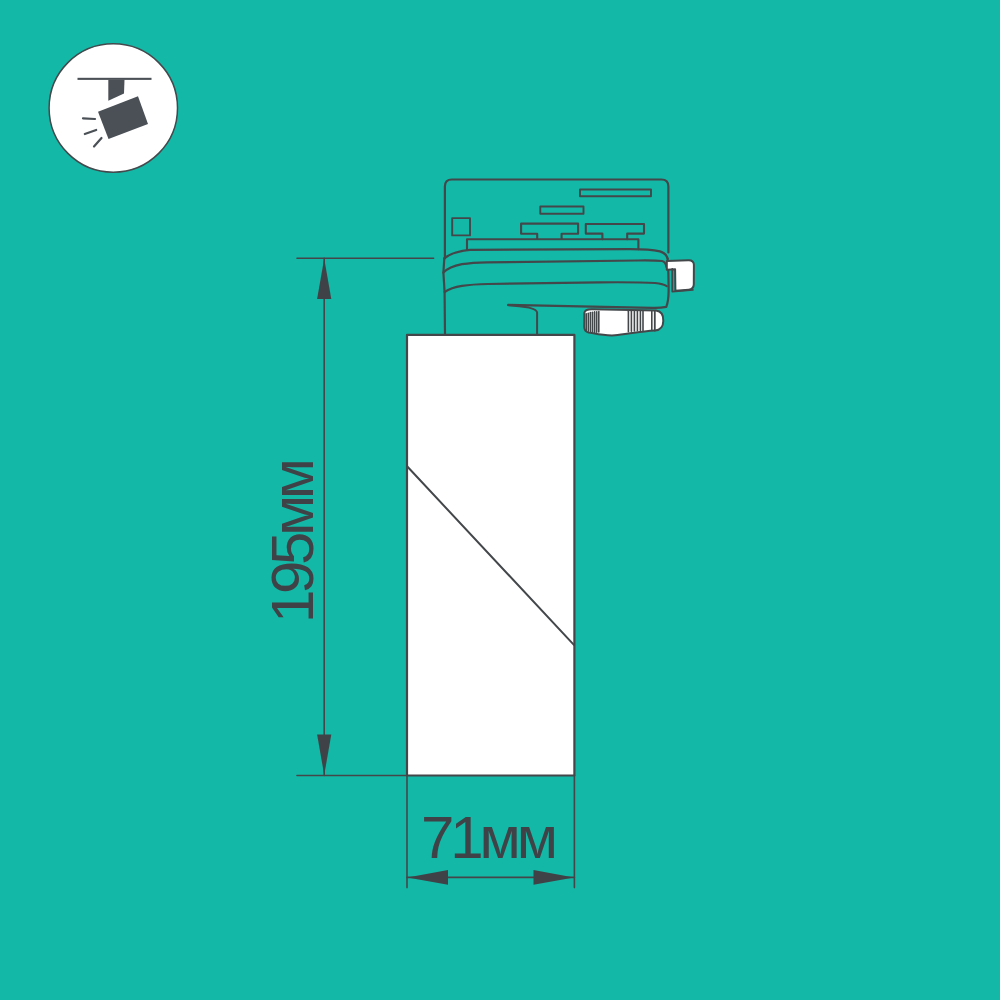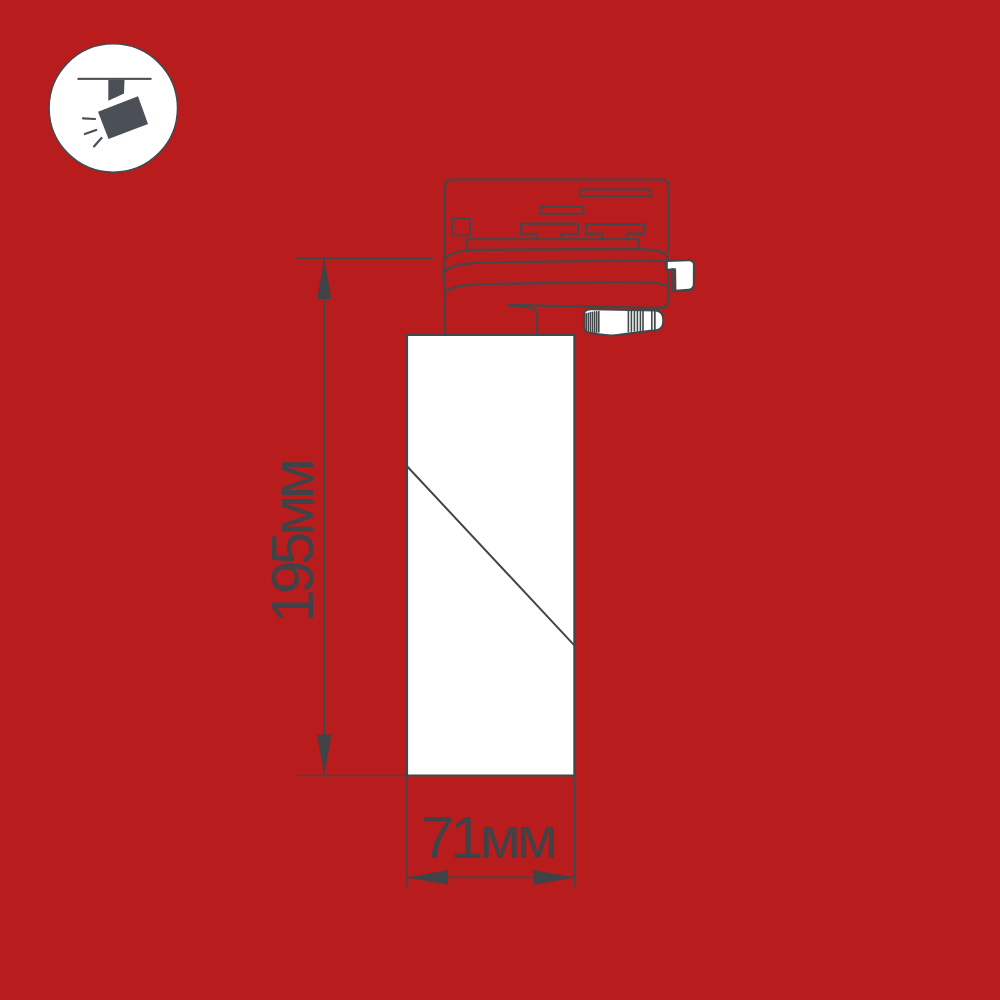--- a/index.html
+++ b/index.html
@@ -1,16 +1,16 @@
 <!DOCTYPE html>
 <html><head>
 <meta charset="utf-8">
 <style>
   html,body{margin:0;padding:0;background:#ffffff;}
-  .wrap{width:1000px;height:1000px;position:relative;background:#b91c1c;}
+  .wrap{width:1000px;height:1000px;position:relative;background:#14b8a6;}
   text{font-family:"Liberation Sans",sans-serif;fill:#3f4347;}
 </style>
 </head>
 <body>
 <div class="wrap">
 <svg width="1000" height="1000" viewBox="0 0 1000 1000" fill="none" stroke-linecap="round" stroke-linejoin="round">
 
 <circle cx="113.3" cy="108" r="64.2" stroke="#44494d" stroke-width="1.5" fill="#ffffff"></circle>
 
 <rect x="77.5" y="77.8" width="74" height="2.1" fill="#4a5056" stroke="none"></rect>

